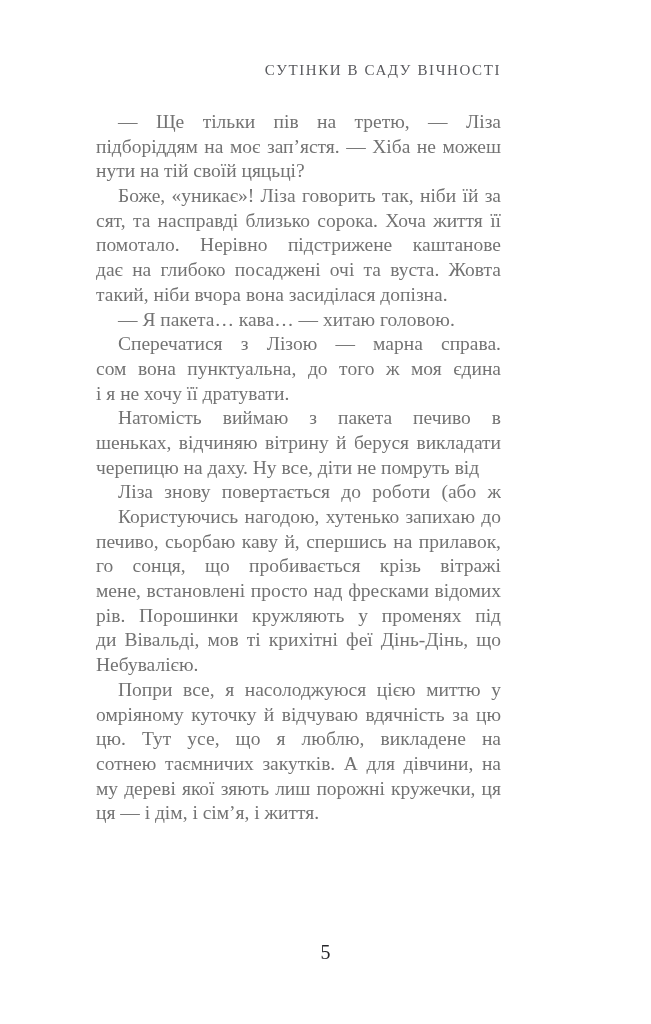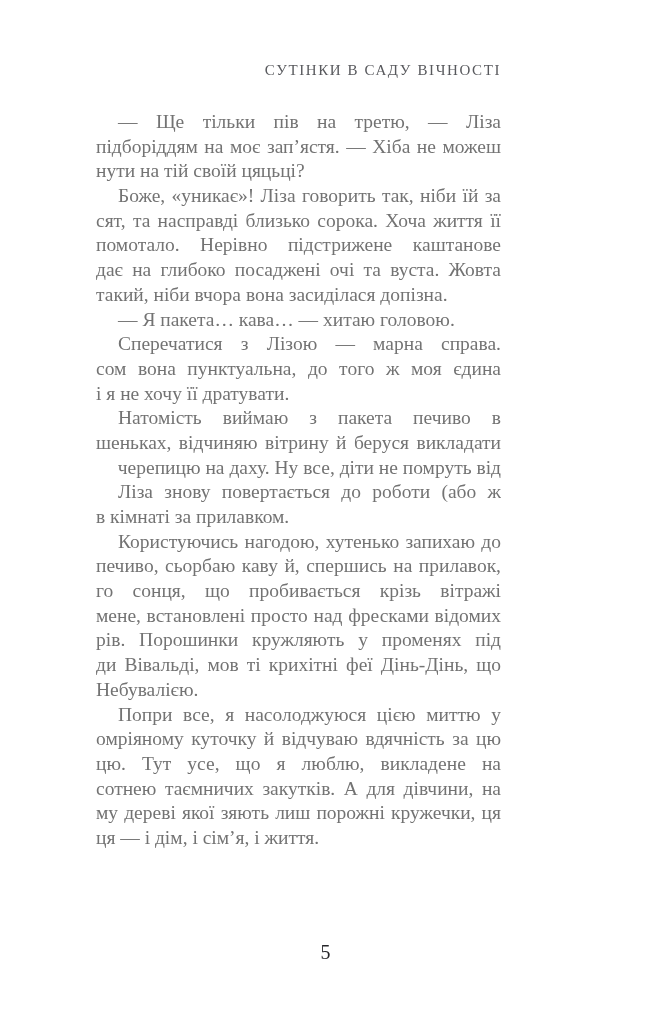--- a/index.html
+++ b/index.html
@@ -44,21 +44,21 @@
     text-align: justify;
     text-align-last: justify;
     -moz-text-align-last: justify;
     white-space: normal;
     overflow: hidden;
   }
   .line.first {
     text-indent: 22px;
   }
   .line.last {
-    text-align: right;
+    text-align: left;
     text-align-last: left;
     -moz-text-align-last: left;
   }
   .page-number {
     position: absolute;
     top: 940px;
     left: 0;
     width: 651px;
     text-align: center;
     font-size: 20px;
@@ -93,21 +93,20 @@
         <div class="line">сом вона пунктуальна, до того ж моя єдина працівниця,</div>
         <div class="line last">і я не хочу її дратувати.</div>
       </div>
       <div class="paragraph">
         <div class="line first">Натомість виймаю з пакета печиво в паперових ки-</div>
         <div class="line">шеньках, відчиняю вітрину й беруся викладати його, мов</div>
         <div class="line last">черепицю на даху. Ну все, діти не помруть від голоду.</div>
       </div>
       <div class="paragraph">
         <div class="line first">Ліза знову повертається до роботи (або ж уникає її)</div>
-        <div class="line last">в кімнаті за прилавком.</div>
       </div>
       <div class="paragraph">
         <div class="line first">Користуючись нагодою, хутенько запихаю до рота</div>
         <div class="line">печиво, сьорбаю каву й, спершись на прилавок, оглядаю</div>
         <div class="line">го сонця, що пробивається крізь вітражі праворуч від</div>
         <div class="line">мене, встановлені просто над фресками відомих авто-</div>
         <div class="line">рів. Порошинки кружляють у променях під ніжні акор-</div>
         <div class="line">ди Вівальді, мов ті крихітні феї Дінь-Дінь, що літають</div>
         <div class="line last">Небувалією.</div>
       </div>

